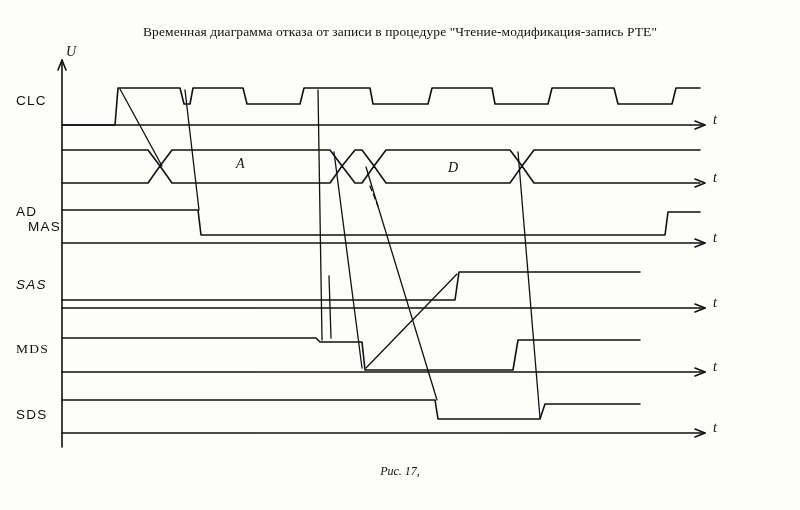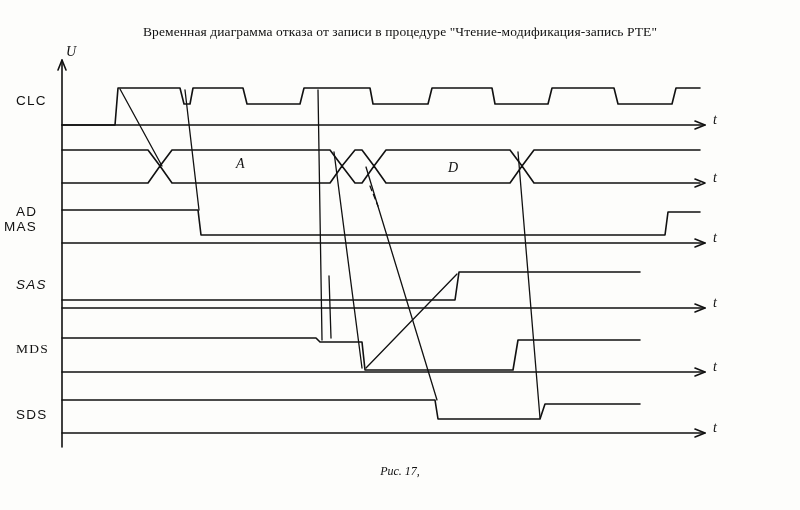--- a/index.html
+++ b/index.html
@@ -128,21 +128,21 @@
 
   <div class="axis-label" style="left:713px; top:112px;">t</div>
   <div class="axis-label" style="left:713px; top:170px;">t</div>
   <div class="axis-label" style="left:713px; top:230px;">t</div>
   <div class="axis-label" style="left:713px; top:295px;">t</div>
   <div class="axis-label" style="left:713px; top:359px;">t</div>
   <div class="axis-label" style="left:713px; top:420px;">t</div>
 
   <div class="signal-label" style="left:16px; top:93px;">CLC</div>
   <div class="signal-label" style="left:16px; top:172px;margin-top:32px;">AD</div>
-  <div class="signal-label" style="left:4px; top:219px;">MAS</div>
+  <div class="signal-label" style="left:28px; top:219px;">MAS</div>
   <div class="signal-label" style="left:16px; top:277px;font-style:italic;">SAS</div>
   <div class="signal-label" style="left:16px; top:341px;font-family:Liberation Serif, serif;">MDS</div>
   <div class="signal-label" style="left:16px; top:407px;">SDS</div>
 
   <div class="bus-label" style="left:236px; top:156px;">A</div>
   <div class="bus-label" style="left:448px; top:160px;">D</div>
 
   <div id="caption">Рис. 17,</div>
 
 </div>

